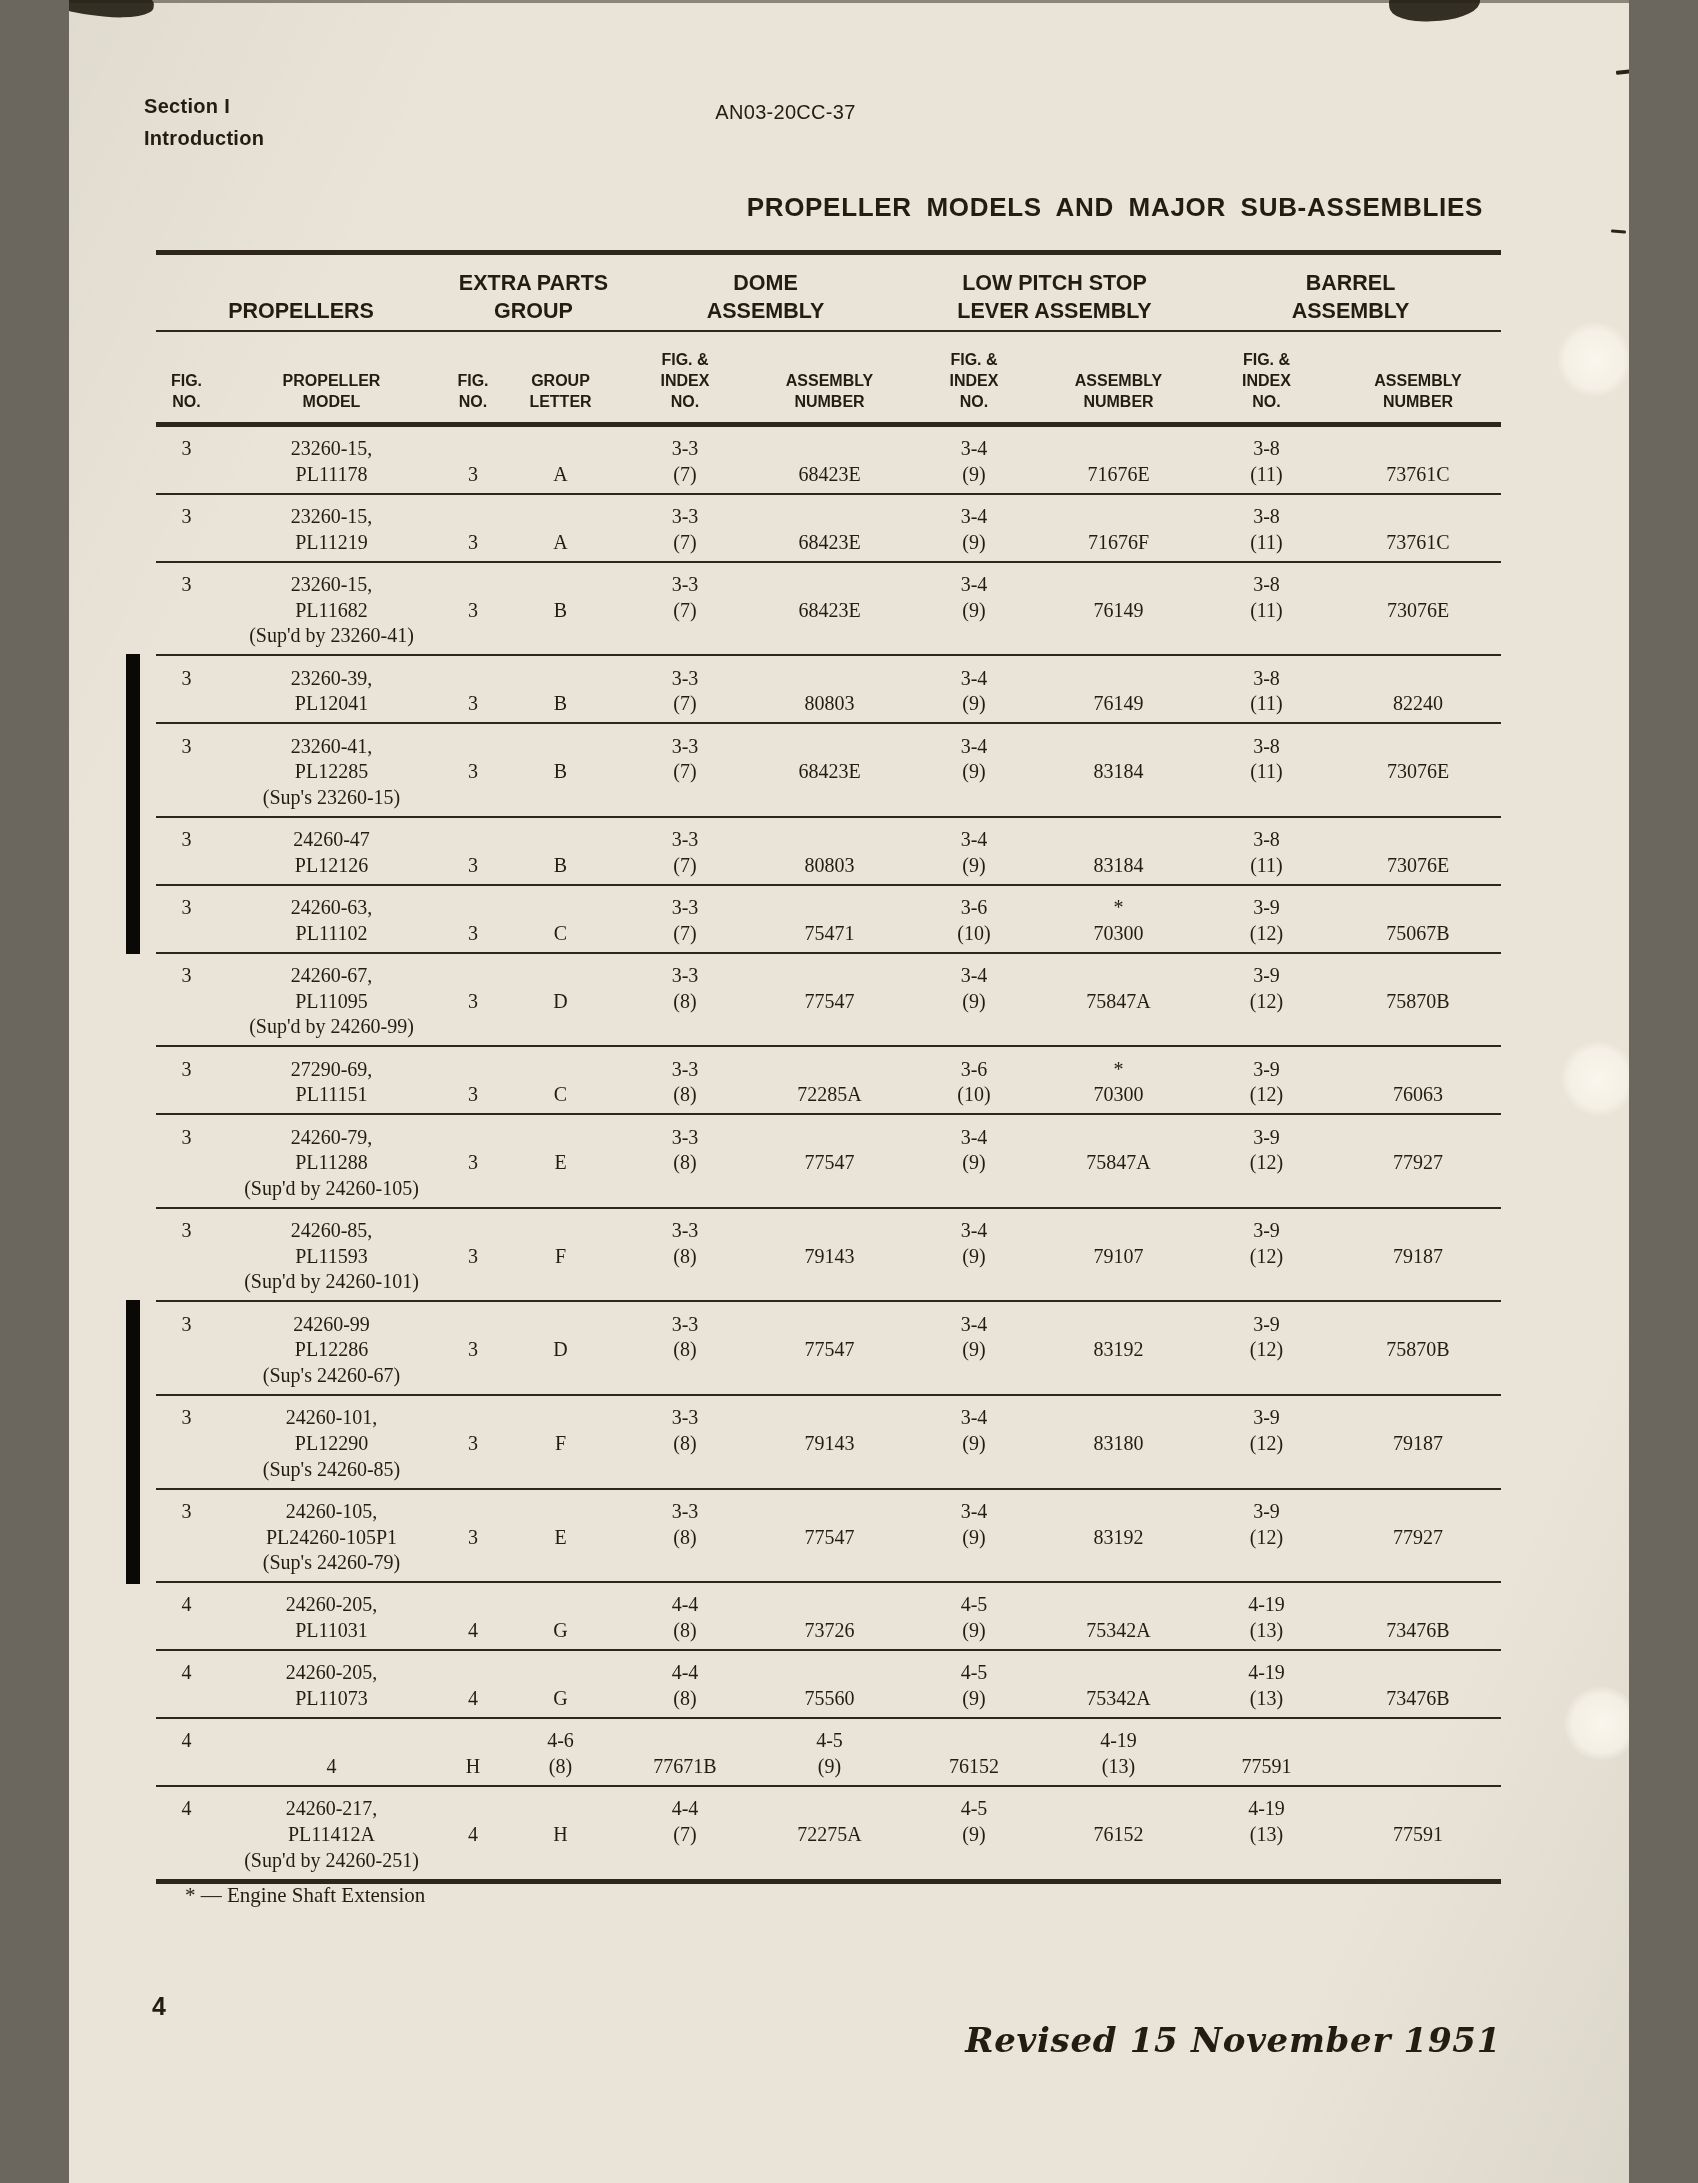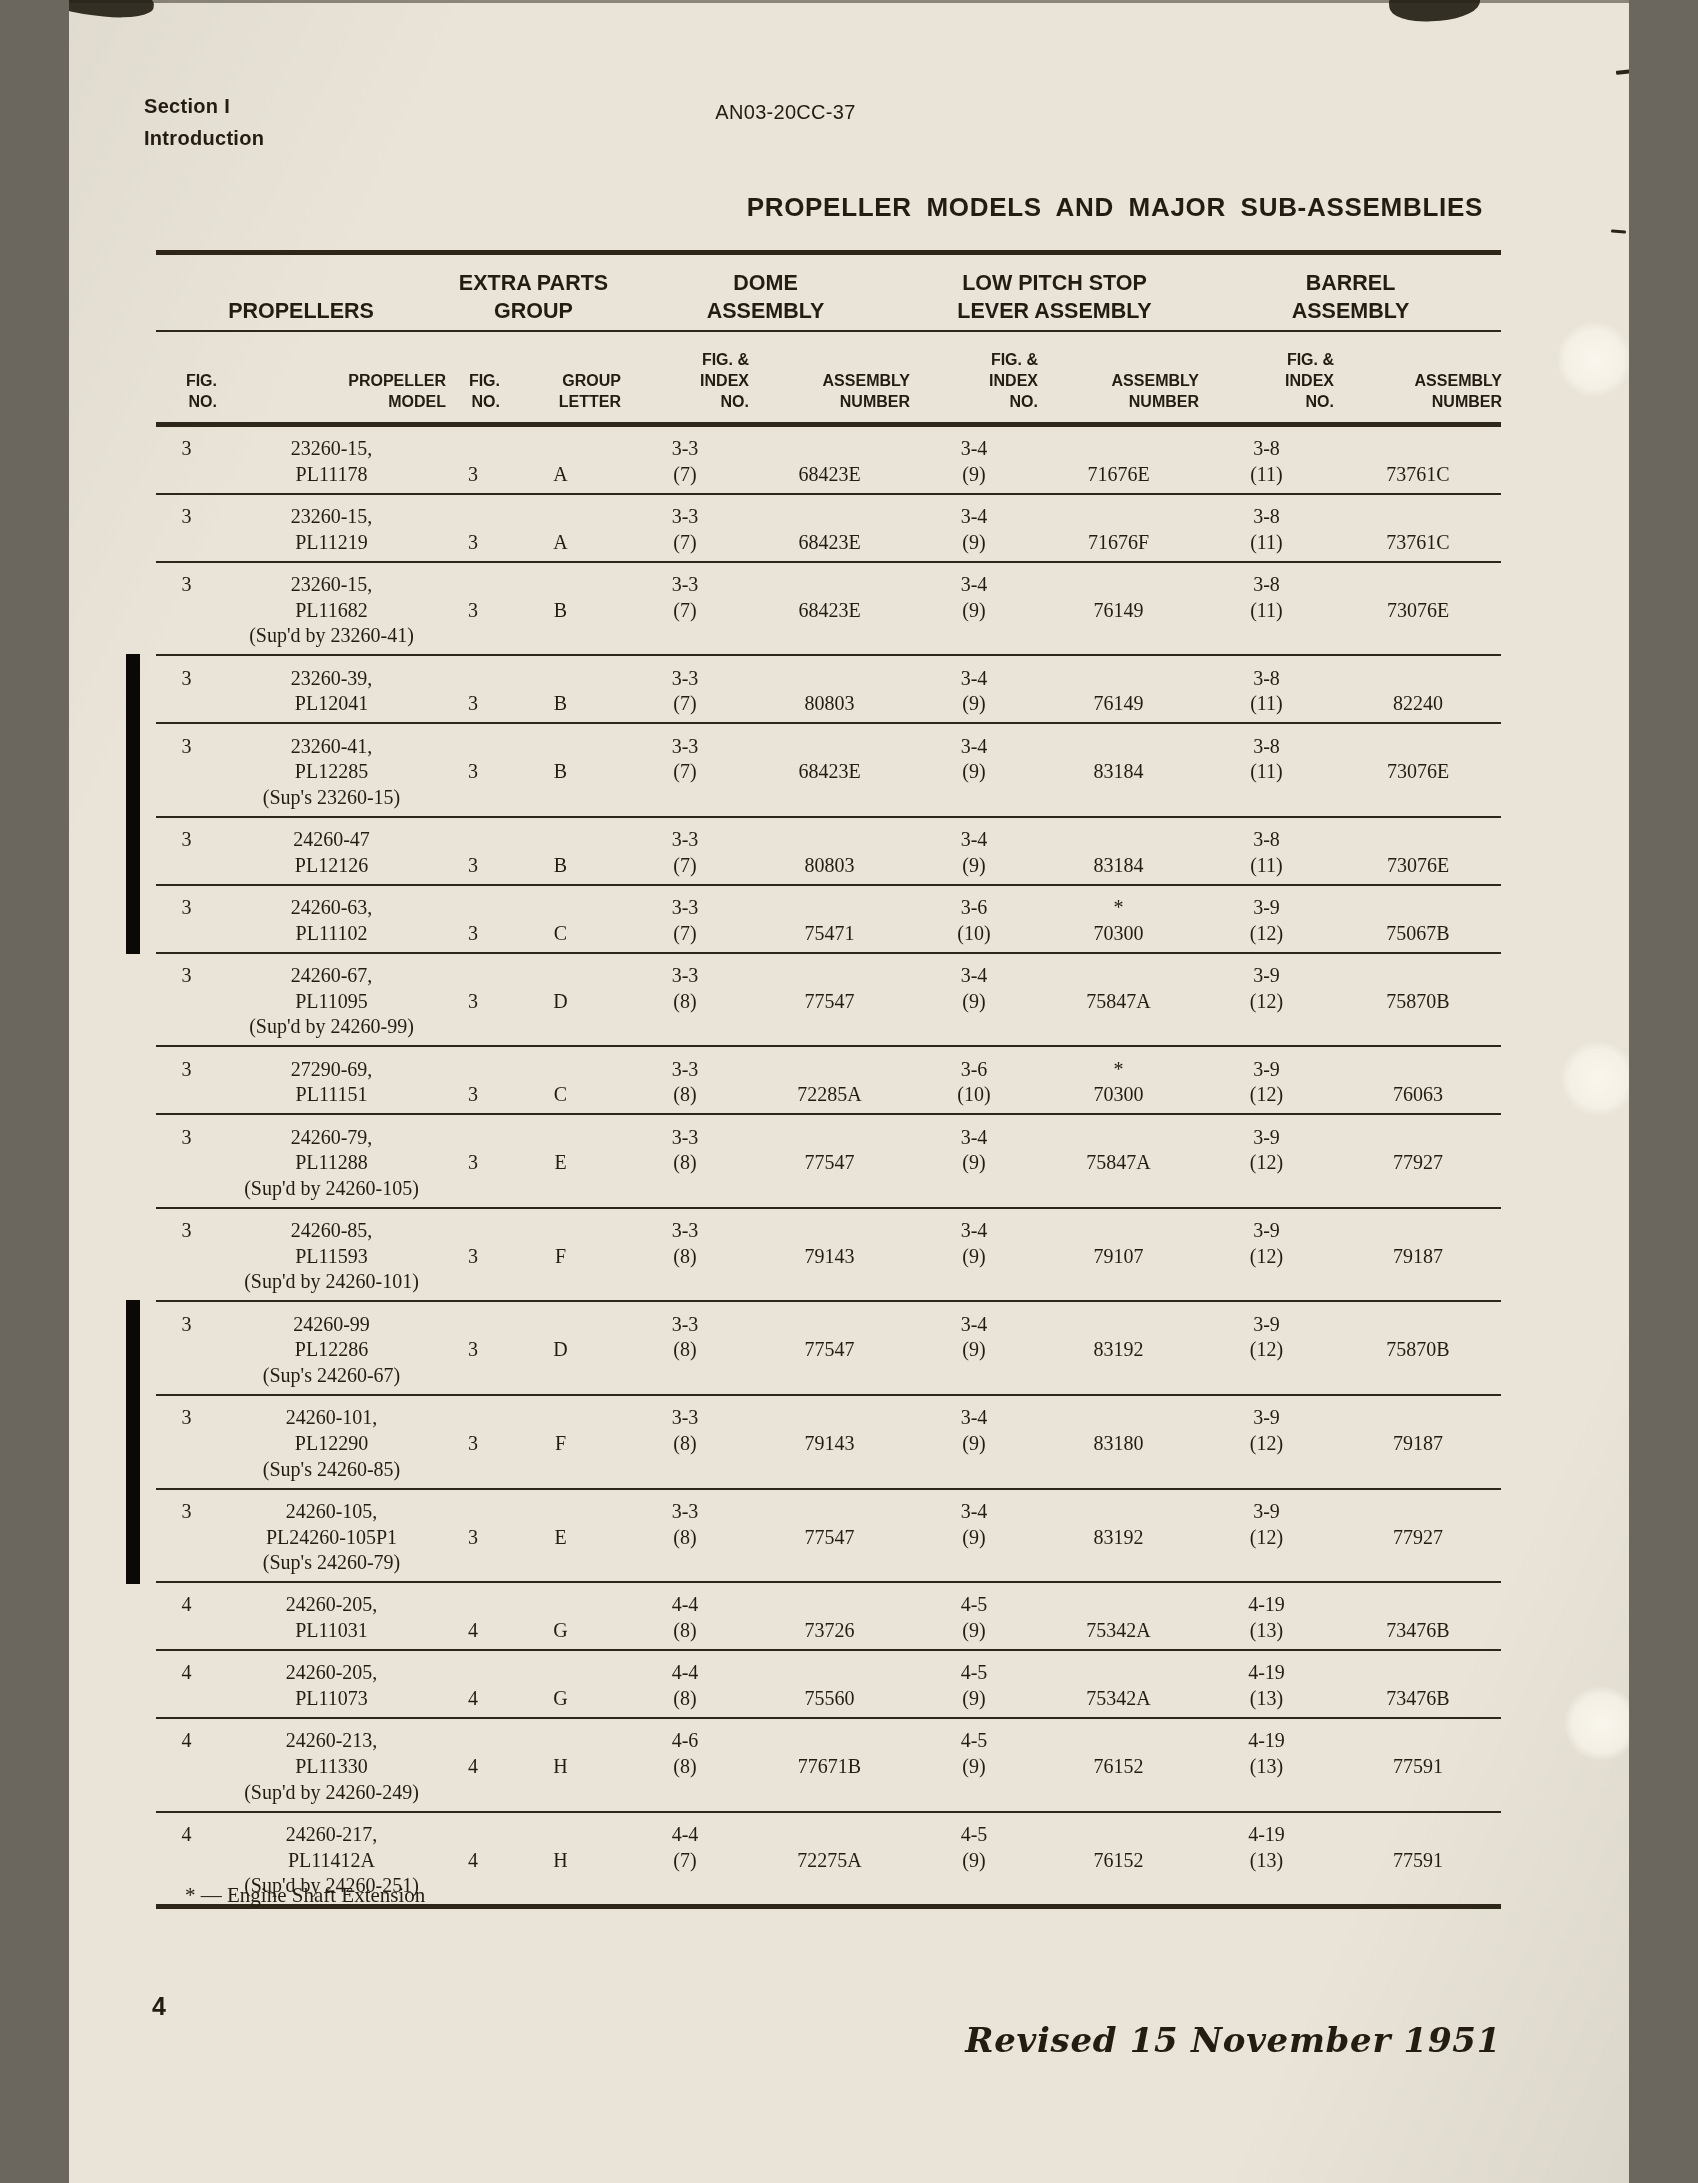--- a/index.html
+++ b/index.html
@@ -71,21 +71,21 @@
   }
   .gcell { grid-column:span 2; text-align:center; }
   .gcell .line { min-height:28px; }
   .subhead-row {
     padding:17.5px 0 9.4px;
     border-bottom:5.4px solid var(--rule);
     font-family:"Liberation Sans", sans-serif;
     font-weight:bold; font-size:16px; line-height:21px;
     align-items:end;
   }
-  .shcell { text-align:right; }
+  .shcell { text-align:center; }
   .shcell .line { min-height:21px; }
   .trow {
     position:relative;
     padding:9.4px 0 5.4px;
     border-bottom:2.7px solid var(--rule);
     font-size:20px; line-height:25.6px;
   }
   #table-body .trow:last-child { border-bottom:5.4px solid var(--rule); }
   .cell { text-align:center; }
   .cell .line { min-height:25.6px; white-space:nowrap; }
@@ -867,25 +867,20 @@
           <div class="cell">
             <div class="line"></div>
             <div class="line">73476B</div>
           </div>
         </div>
         <div class="grid trow">
           <div class="cell">
             <div class="line">4</div>
           </div>
           <div class="cell">
-            <div class="line">24260-213,</div>
-            <div class="line">PL11330</div>
-            <div class="line">(Sup'd by 24260-249)</div>
-          </div>
-          <div class="cell">
             <div class="line"></div>
             <div class="line">4</div>
           </div>
           <div class="cell">
             <div class="line"></div>
             <div class="line">H</div>
           </div>
           <div class="cell">
             <div class="line">4-6</div>
             <div class="line">(8)</div>

